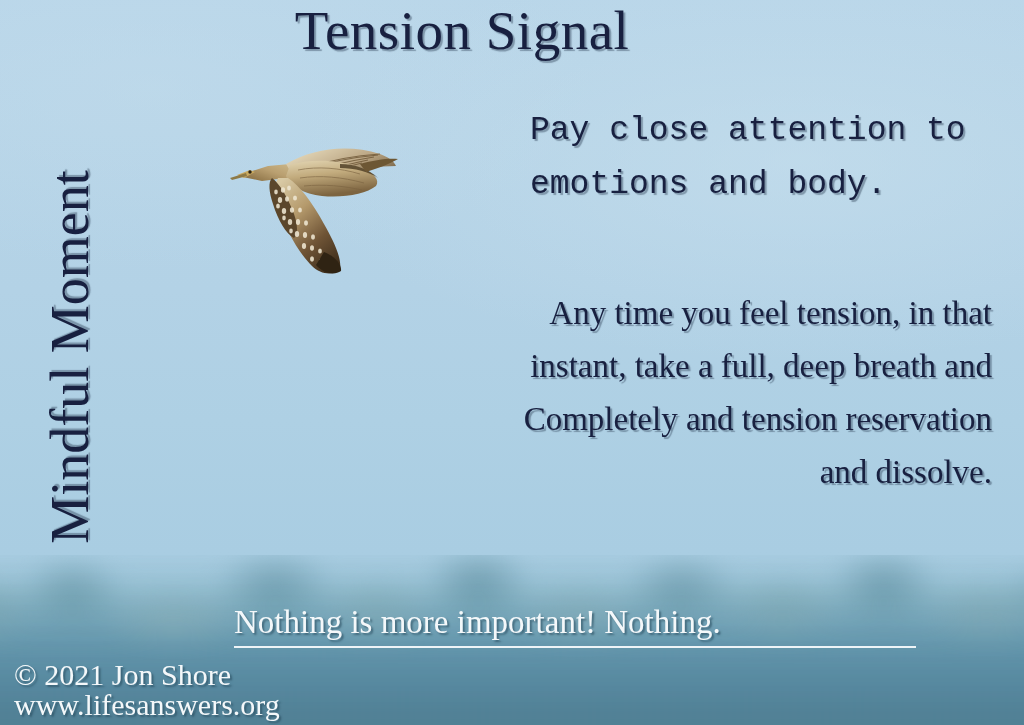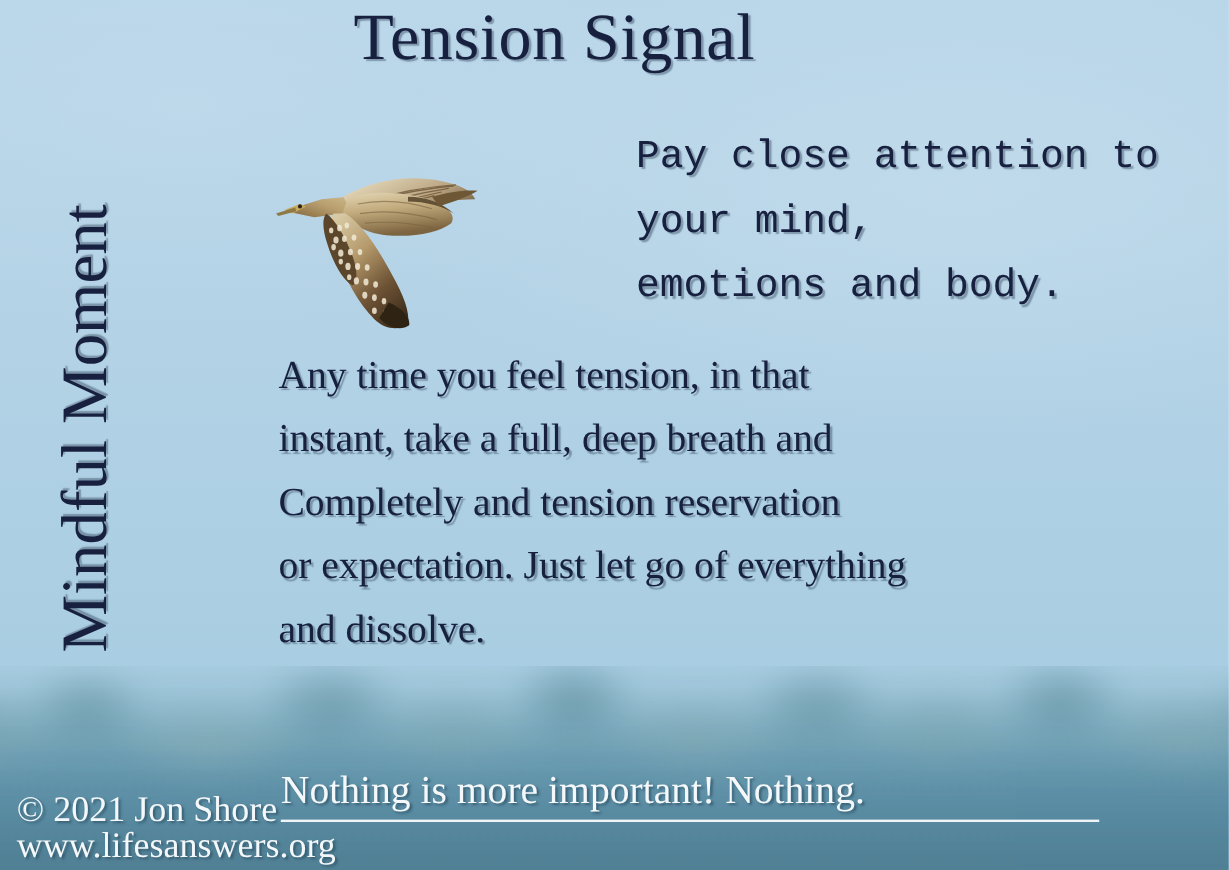--- a/index.html
+++ b/index.html
@@ -146,33 +146,32 @@
   #intro-block .ln { display: block; white-space: nowrap; font-family: Liberation Mono, monospace; }
 
   #body-block {
     position: absolute;
     left: 232px;
     top: 287px;
     width: 760px;
     font-size: 33px;
     line-height: 53px;
   }
-  #body-block .ln { display: block; white-space: nowrap; }
+  #body-block .ln { display: block; white-space: nowrap; text-align: right; }
 
   #emphasis-line {
     position: absolute;
     left: 234px;
     top: 600px;
     font-size: 33px;
     line-height: 44px;
     white-space: nowrap;
     border-bottom: 2px solid #eef4f7;
     padding-bottom: 2px;
     width: 682px;
-    margin-top: 37px;
   }
 
   #credit {
     position: absolute;
     left: 14px;
     top: 660px;
     font-size: 30px;
     line-height: 30px;
   }
   #credit .ln { display: block; white-space: nowrap; }
@@ -278,29 +277,27 @@
       <ellipse cx="50" cy="78" rx="1.9" ry="2.6"></ellipse>
       <ellipse cx="56" cy="90" rx="1.8" ry="2.4"></ellipse>
       <ellipse cx="63" cy="103" rx="1.8" ry="2.4"></ellipse>
     </g>
 
     <path d="M96,124 C106,128 114,136 113,143 C106,148 95,145 88,137 Z" fill="#2f2313"></path>
   </svg>
 
   <div id="intro-block" class="dark">
     <span class="ln">Pay close attention to</span>
-    <span class="ln">your mind,</span>
     <span class="ln">emotions and body.</span>
   </div>
 
   <div id="body-block" class="dark">
     <span class="ln">Any time you feel tension, in that</span>
     <span class="ln">instant, take a full, deep breath and</span>
     <span class="ln">Completely and tension reservation</span>
-    <span class="ln">or expectation. Just let go of everything</span>
     <span class="ln">and dissolve.</span>
   </div>
 
   <div id="emphasis-line" class="light">Nothing is more important! Nothing.</div>
 
   <div id="credit" class="light">
     <span class="ln">© 2021 Jon Shore</span>
     <span class="ln">www.lifesanswers.org</span>
   </div>
 

